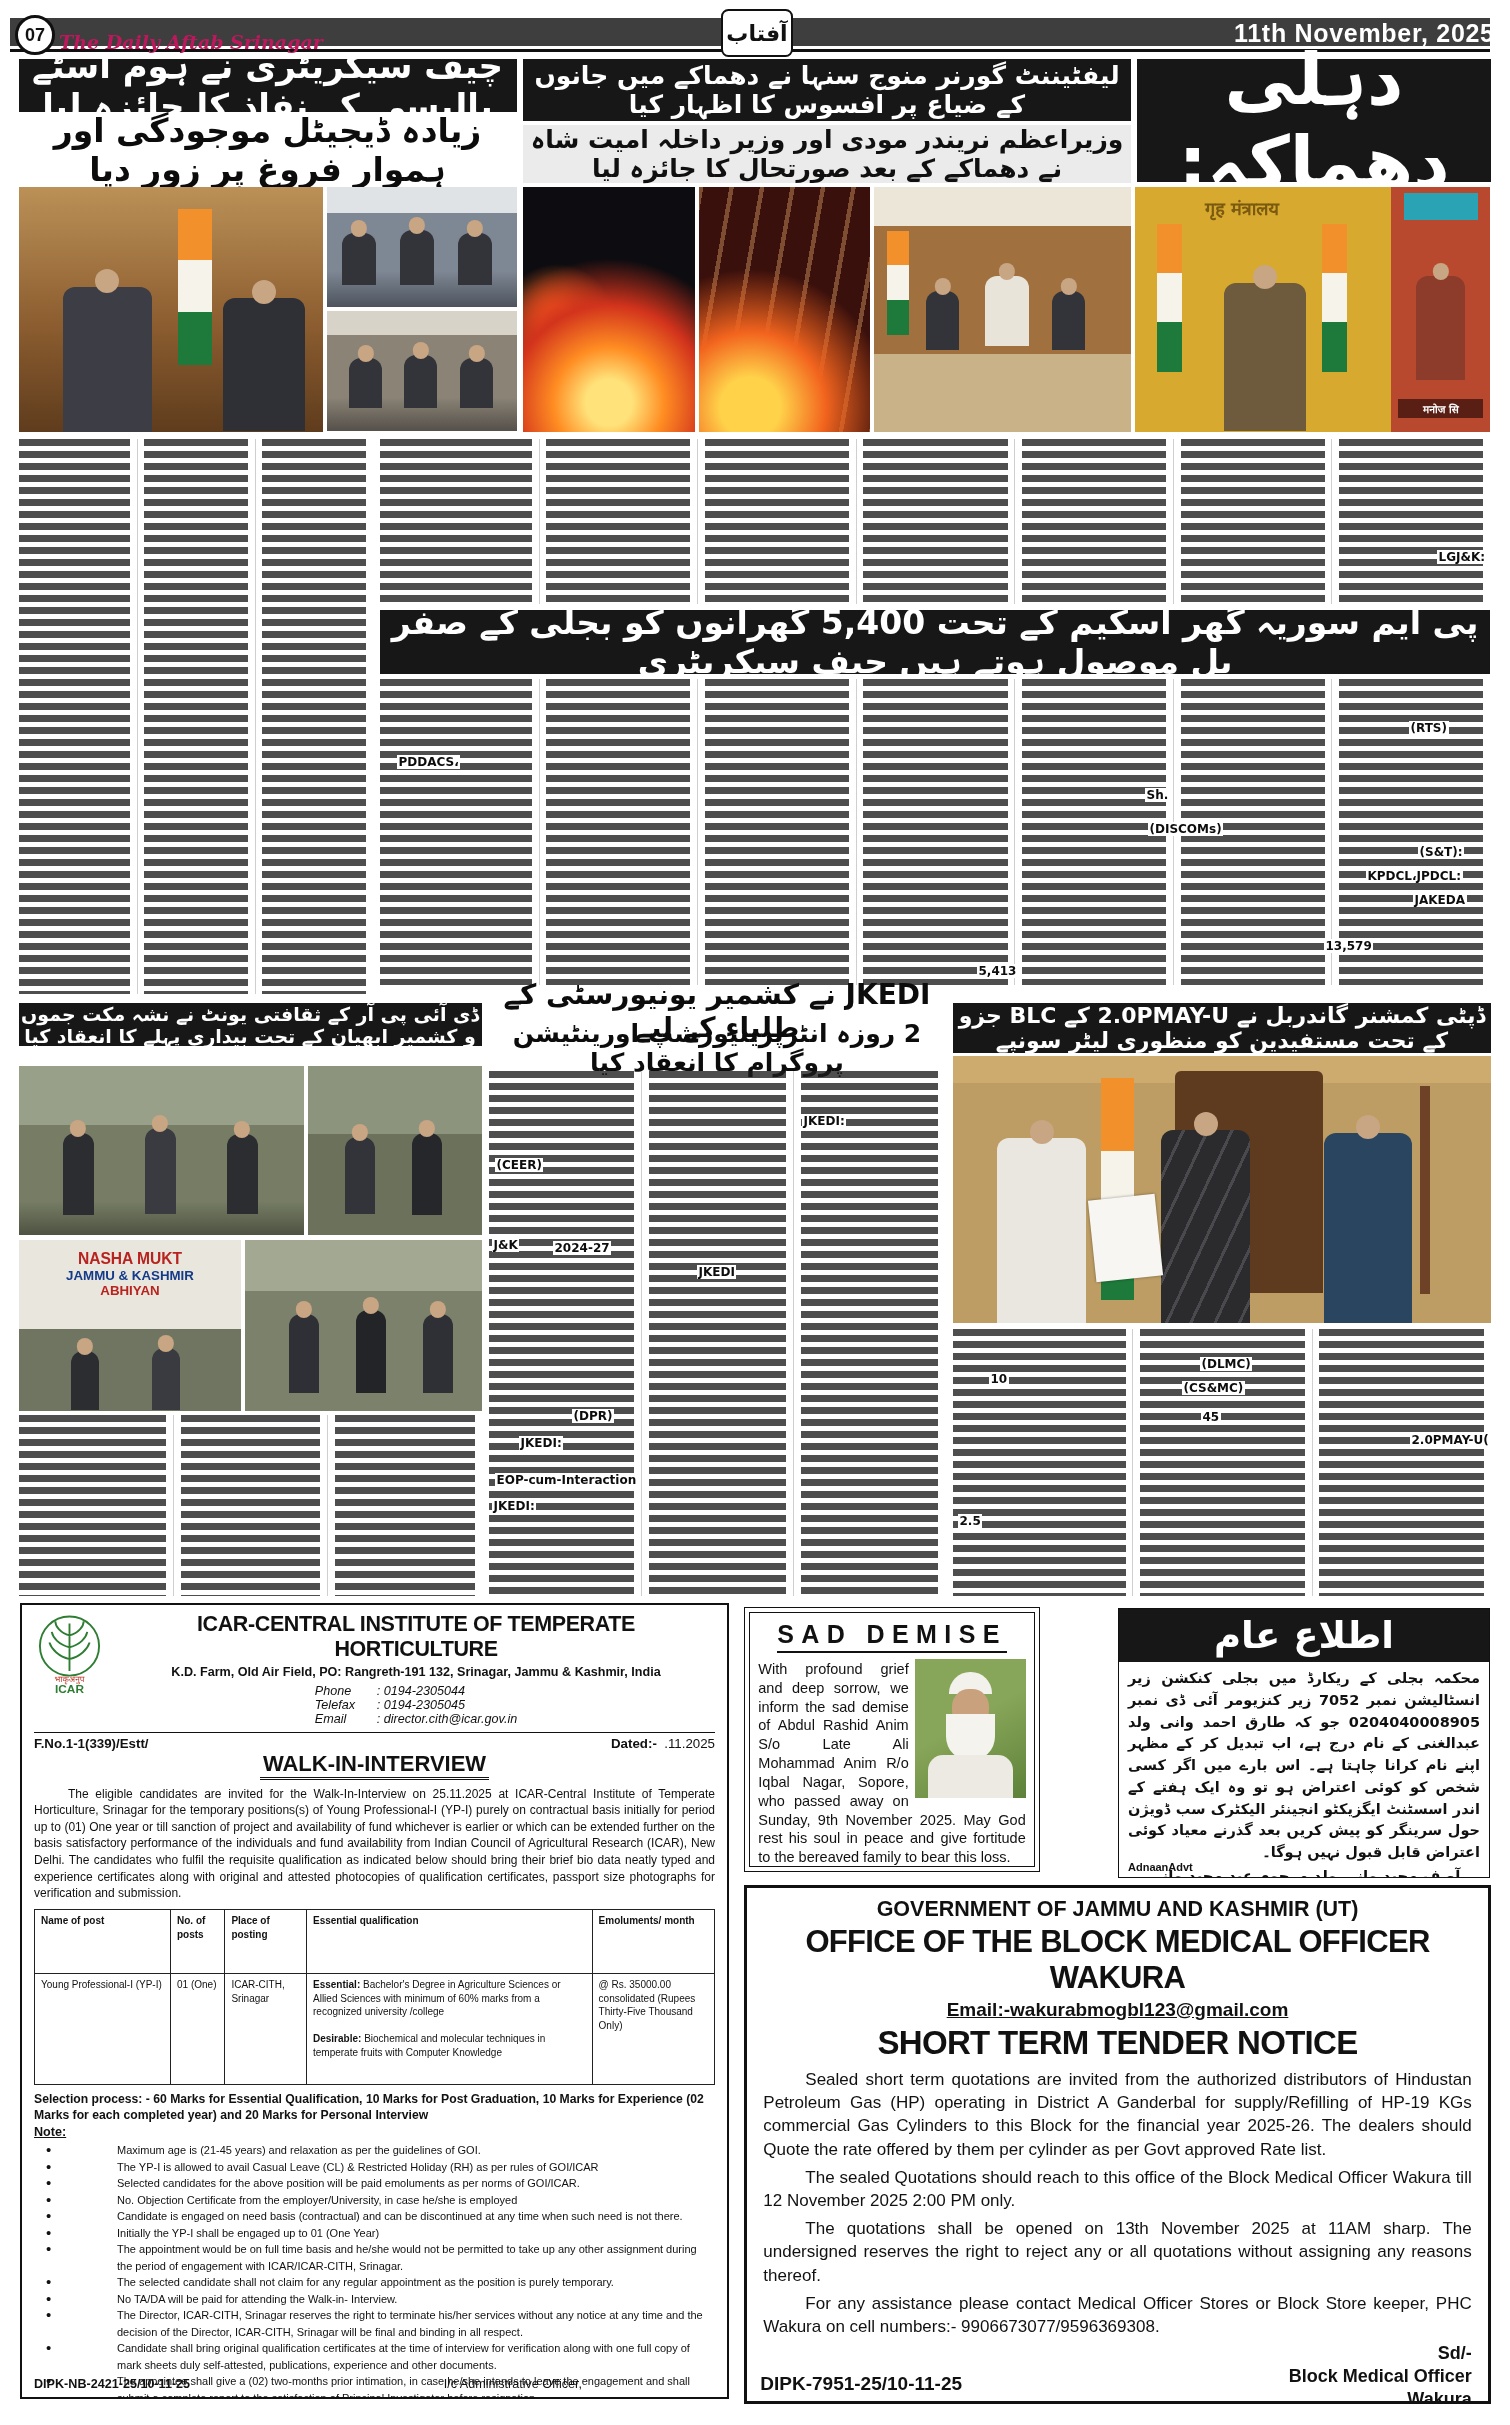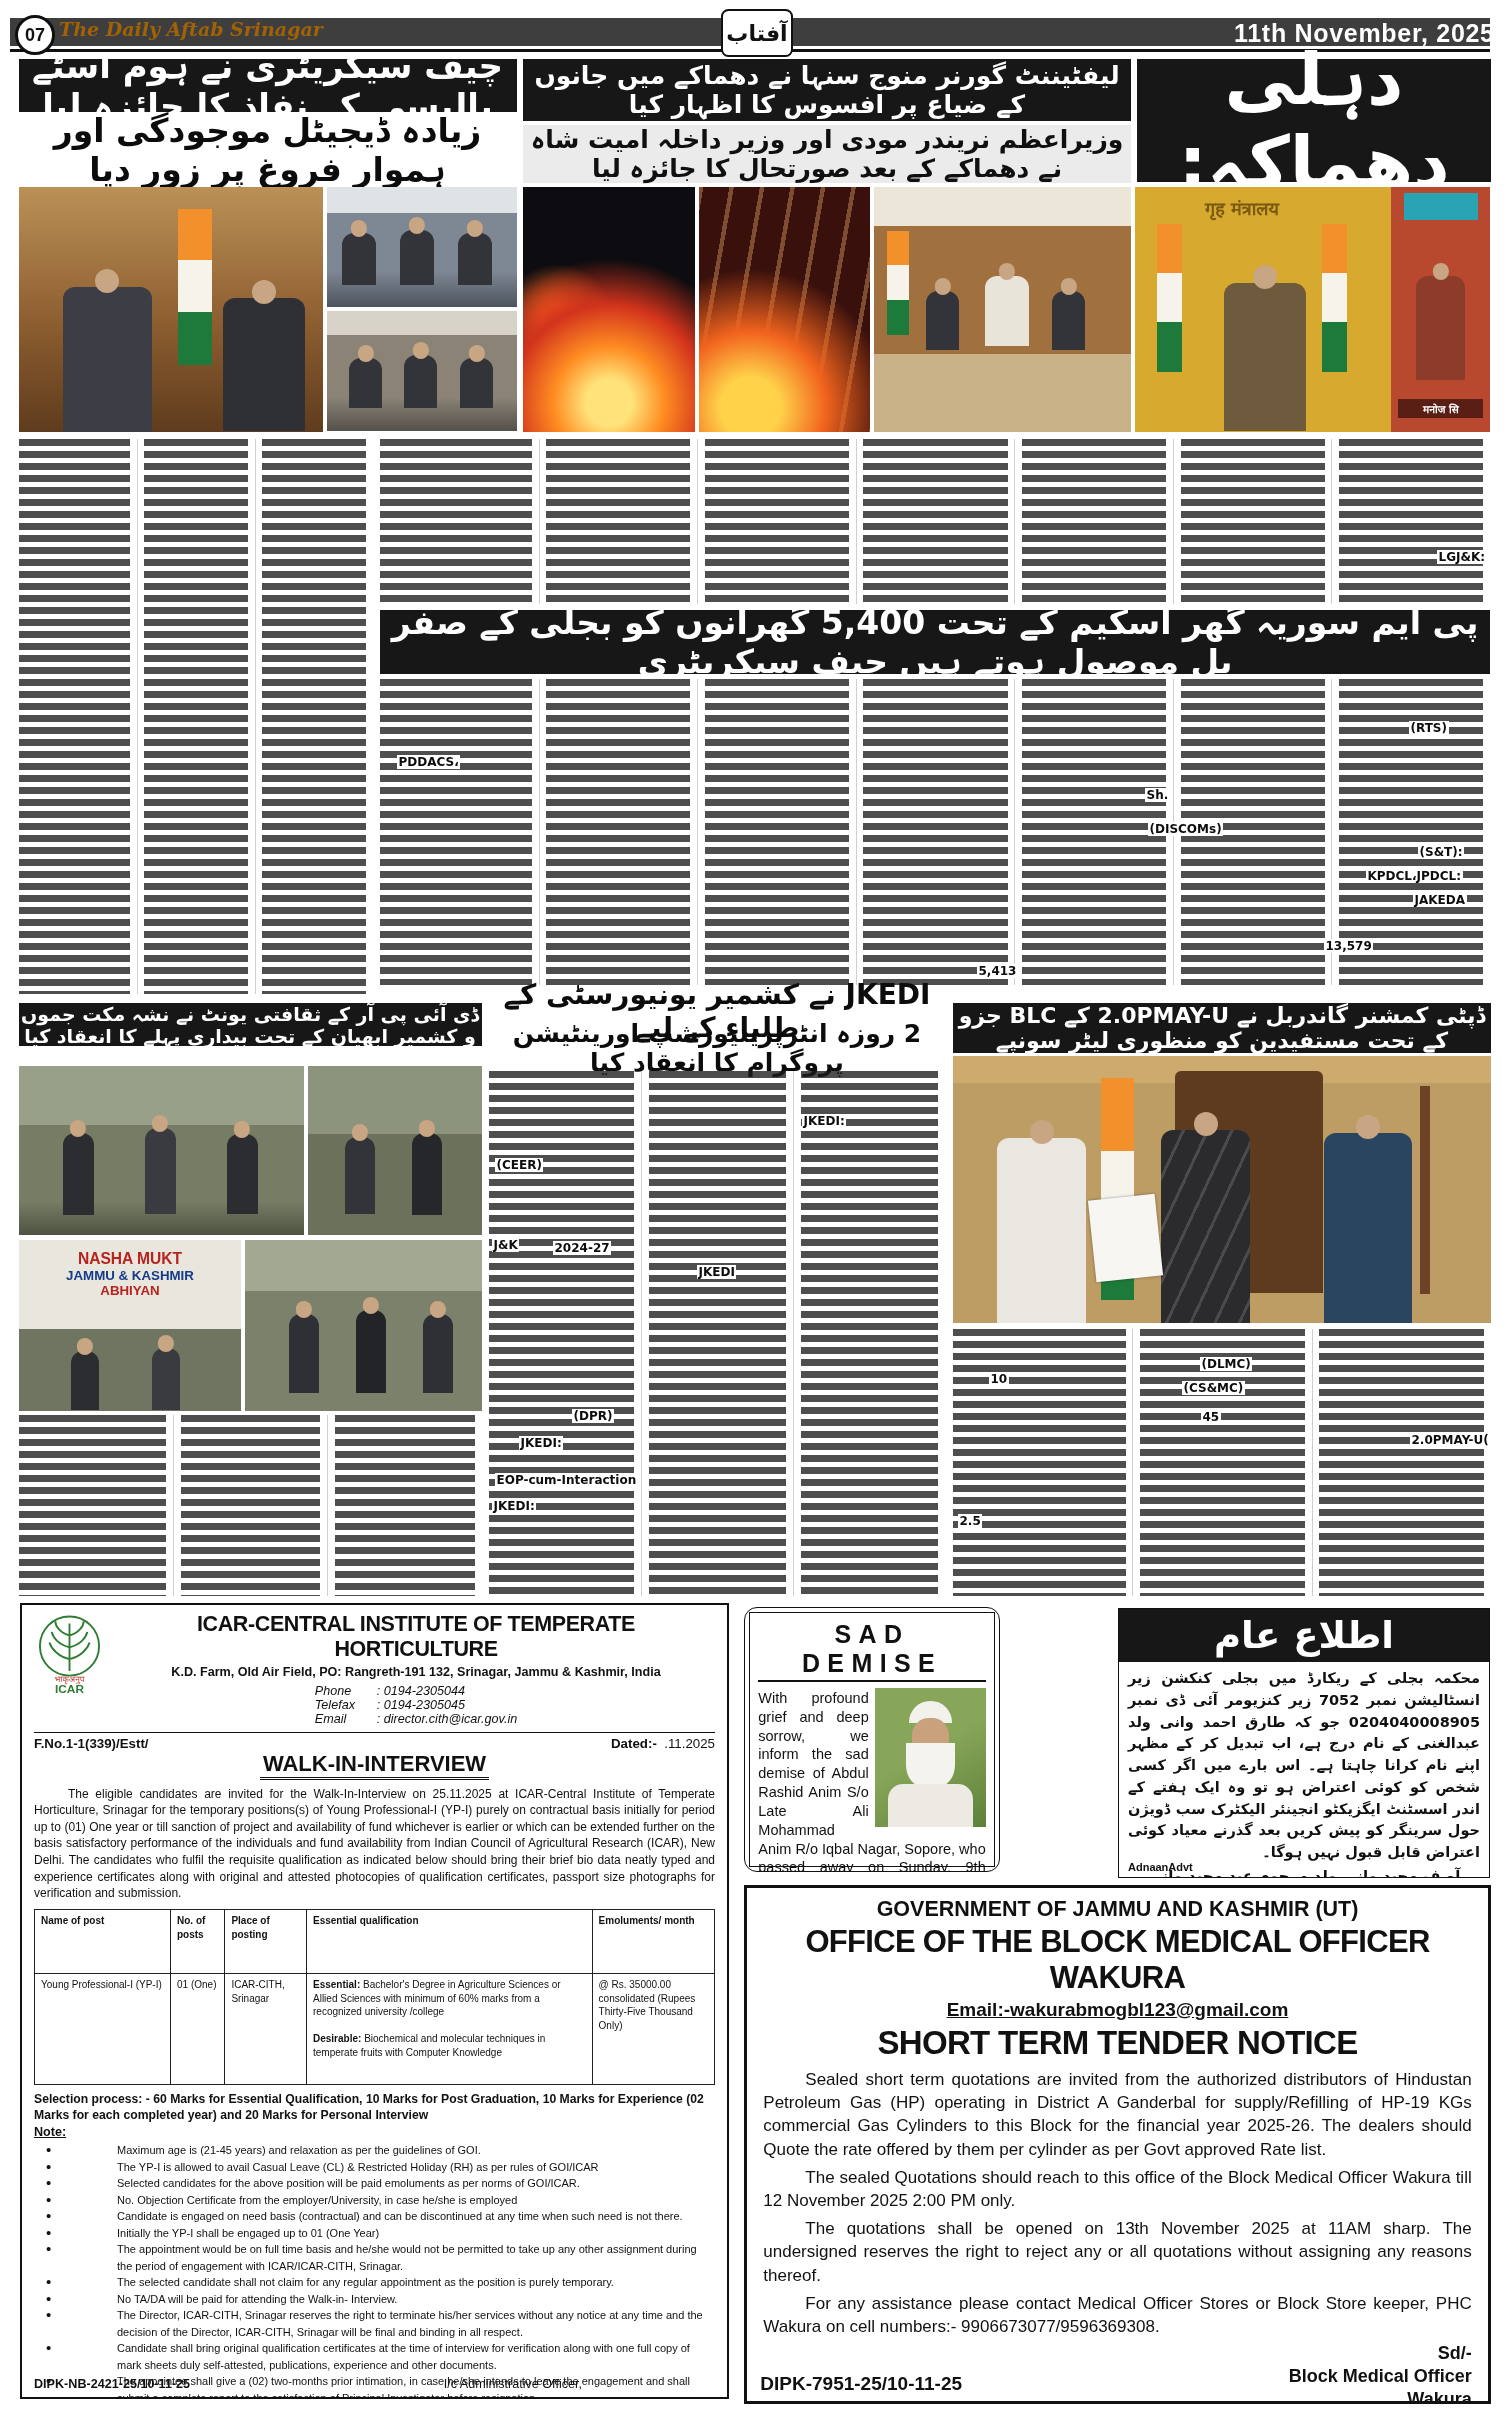--- a/index.html
+++ b/index.html
@@ -39,21 +39,21 @@
 </style>
 </head>
 <body>
 
 <div class="page">
 
   <div class="abs" style="left:10.4px;top:18px;width:1480px;height:28px;background:#3e3e3e;"></div>
   <div class="abs" style="left:10.4px;top:49px;width:1480px;height:3px;background:#101010;"></div>
   <div class="abs center" style="left:15px;top:15px;width:34px;height:34px;border:3px solid #101010;border-radius:50%;
               background:#fff;font:bold 18px 'Liberation Sans',sans-serif;z-index:2;">07</div>
-  <div class="abs" style="left:59px;top:18px;color:#a16207;font:bold italic 19px 'DejaVu Serif',serif;">The Daily Aftab Srinagar</div>
+  <div class="abs" style="left:59px;top:31px;color:#be185d;font:bold italic 19px 'DejaVu Serif',serif;">The Daily Aftab Srinagar</div>
   <div class="abs center urdu" style="left:721px;top:9px;width:68px;height:44px;background:#fff;border:2.2px solid #101010;
               border-radius:7.4px;font-weight:bold;font-size:22px;z-index:2;">آفتاب</div>
   <div class="abs" style="right:16.3px;top:19px;color:#fff;font:bold 25px 'Liberation Sans',sans-serif;letter-spacing:0.7px;">11th November, 2025</div>
 
   <div class="abs bar urdu" style="left:18.5px;top:59px;width:498px;height:53px;font-size:34px;font-weight:bold;">چیف سیکریٹری نے ہوم اسٹے پالیسی کے نفاذ کا جائزہ لیا</div>
   <div class="abs center urdu" style="left:18.5px;top:119px;width:498px;height:62px;font-size:33px;font-weight:bold;color:#0c0c0c;">زیادہ ڈیجیٹل موجودگی اور ہموار فروغ پر زور دیا</div>
   <div class="abs bar urdu" style="left:523px;top:59px;width:608px;height:62px;font-size:25px;font-weight:bold;">لیفٹیننٹ گورنر منوج سنہا نے دھماکے میں جانوں کے ضیاع پر افسوس کا اظہار کیا</div>
   <div class="abs center urdu" style="left:523px;top:125px;width:608px;height:58px;background:#ebebeb;font-size:25px;font-weight:bold;color:#101010;">وزیراعظم نریندر مودی اور وزیر داخلہ امیت شاہ نے دھماکے کے بعد صورتحال کا جائزہ لیا</div>
   <div class="abs bar urdu" style="left:1137px;top:59px;width:354px;height:123px;font-size:71px;font-weight:bold;">دہلی دھماکہ:</div>
 
@@ -344,21 +344,21 @@
       <li>The Director, ICAR-CITH, Srinagar reserves the right to terminate his/her services without any notice at any time and the decision of the Director, ICAR-CITH, Srinagar will be final and binding in all respect.</li>
       <li>Candidate shall bring original qualification certificates at the time of interview for verification along with one full copy of mark sheets duly self-attested, publications, experience and other documents.</li>
       <li>The appointee shall give a (02) two-months prior intimation, in case he/she intends to leave the engagement and shall submit a complete report to the satisfaction of Principal Investigator before resignation.</li>
     </ul>
     <div style="position:absolute;left:12px;right:12px;bottom:6px;display:flex;justify-content:space-between;">
       <span style="font:bold 12.6px 'Liberation Sans',sans-serif;">DIPK-NB-2421-25/10-11-25</span>
       <span style="font-size:12.6px;margin-right:133px;">I/c Administrative Officer,</span>
     </div>
   </div>
 
-  <div class="abs sadbox" style="left:744px;top:1607px;width:256px;height:265px;box-sizing:border-box;padding:12px 13.3px;overflow:hidden;border-radius:13px;">
+  <div class="abs sadbox" style="left:744px;top:1607px;width:296px;height:265px;box-sizing:border-box;padding:12px 13.3px;overflow:hidden;">
     <div style="text-align:center;">
       <span style="font:bold 25px 'Liberation Sans',sans-serif;letter-spacing:7.4px;border-bottom:2.2px solid #111;display:inline-block;padding-bottom:1.5px;">SAD DEMISE</span>
     </div>
     <div class="photo" style="position:relative;float:right;width:111px;height:139px;margin:6px 0 3px 6px;
                 background:linear-gradient(150deg,#88a659 0 45%,#5d8139 100%);">
       <div class="abs" style="left:34px;top:13.3px;width:43px;height:22px;background:#f2f1ec;border-radius:21px 21px 0 0;"></div>
       <div class="abs" style="left:37px;top:30px;width:37px;height:39px;background:#c9a27d;border-radius:45%;"></div>
       <div class="abs" style="left:31px;top:55px;width:49px;height:47px;background:#f4f3ee;border-radius:0 0 30px 30px;"></div>
       <div class="abs" style="left:13.3px;top:96px;width:85px;height:43px;background:#eceae2;border-radius:15px 15px 0 0;"></div>
     </div>

